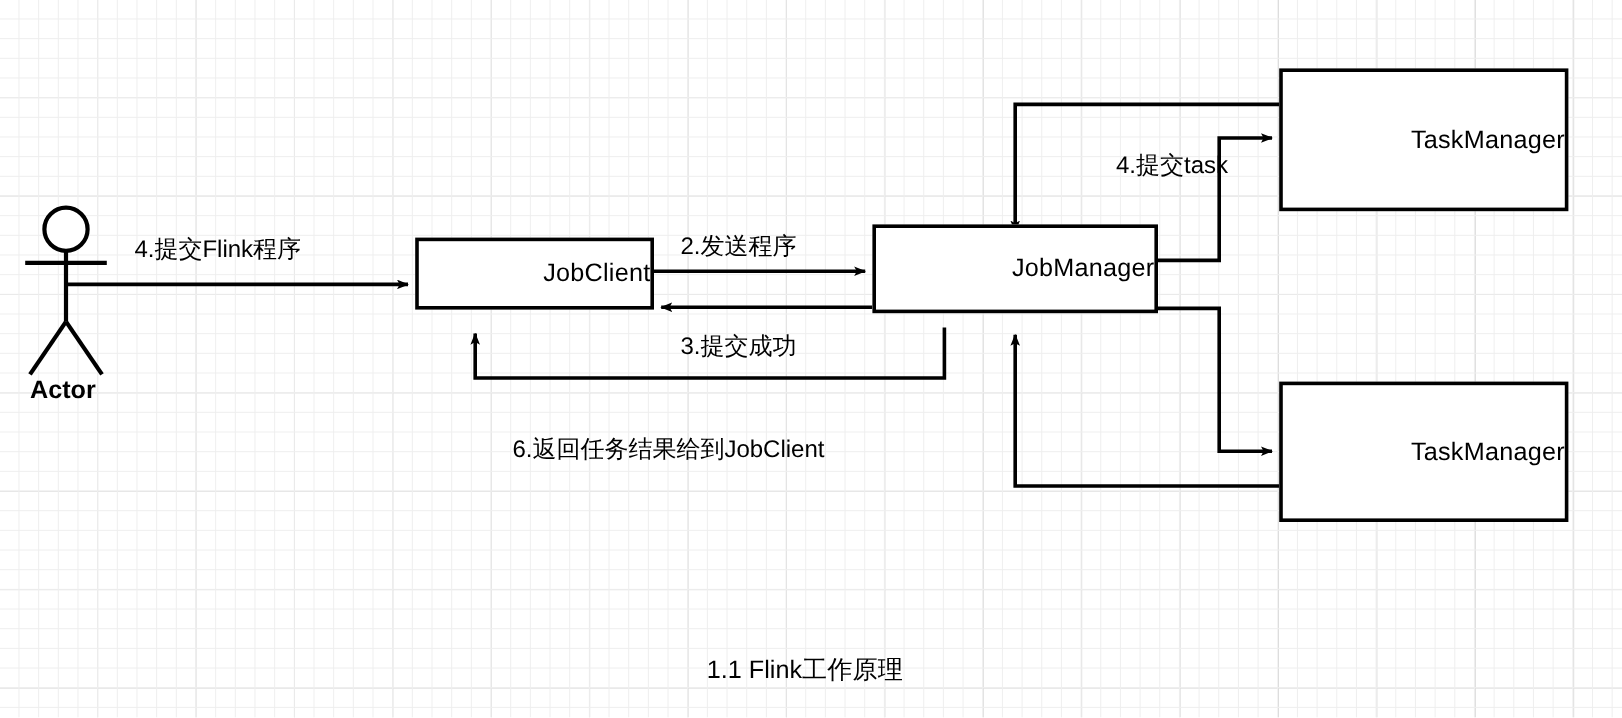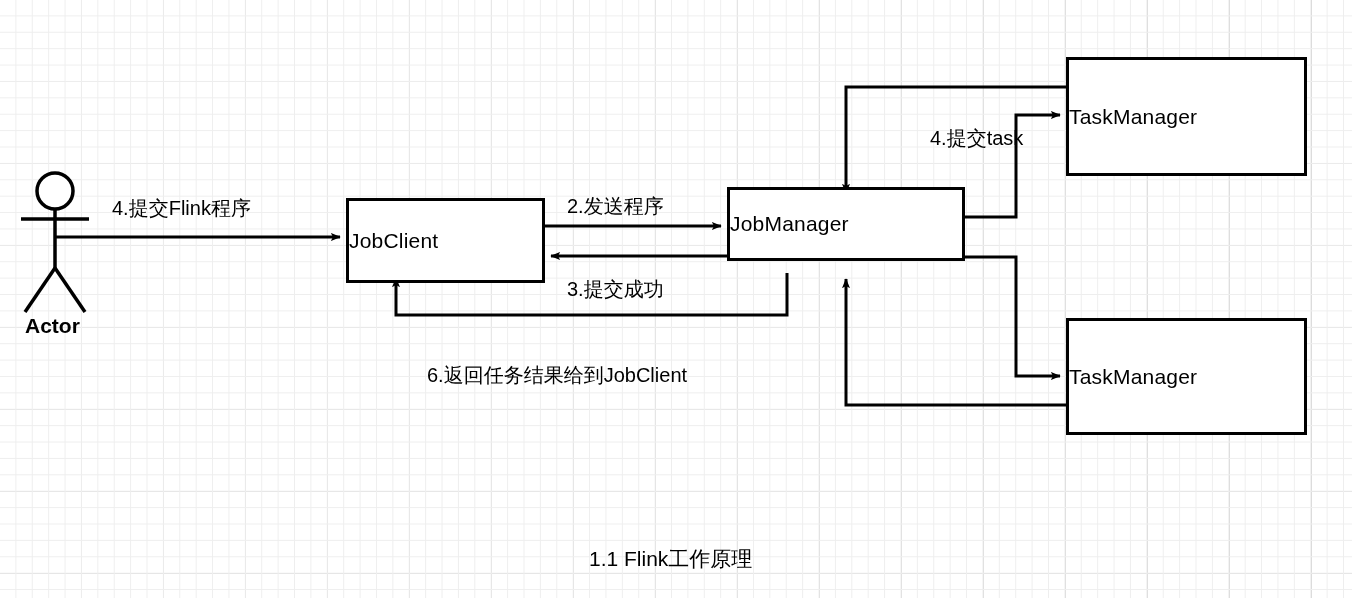--- a/index.html
+++ b/index.html
@@ -35,21 +35,21 @@
     width: 1352px;
     height: 598px;
   }
   .node-box {
     position: absolute;
     box-sizing: border-box;
     border: 3px solid #000000;
     background: #ffffff;
     display: flex;
     align-items: center;
-    justify-content: flex-start;
+    justify-content: flex-end;
     color: #000000;
     font-size: 21px;
     letter-spacing: 0.2px;
   }
   .edge-label {
     position: absolute;
     color: #000000;
     font-size: 20px;
     white-space: nowrap;
     line-height: 1;
@@ -103,21 +103,21 @@
 
       <path d="M1066,87 L846,87 L846,193" marker-end="url(#arrowhead)"></path>
 
       <path d="M965,257 L1016,257 L1016,376 L1060,376" marker-end="url(#arrowhead)"></path>
 
       <path d="M1066,405 L846,405 L846,279" marker-end="url(#arrowhead)"></path>
 
     </g>
   </svg>
 
-  <div class="node-box" style="left:346px; top:198px; width:199px; height:85px;">
+  <div class="node-box" style="left:346px; top:198px; width:199px; height:60px;">
     <span>JobClient</span>
   </div>
 
   <div class="node-box" style="left:727px; top:187px; width:238px; height:74px;">
     <span>JobManager</span>
   </div>
 
   <div class="node-box" style="left:1066px; top:57px; width:241px; height:119px;">
     <span>TaskManager</span>
   </div>

